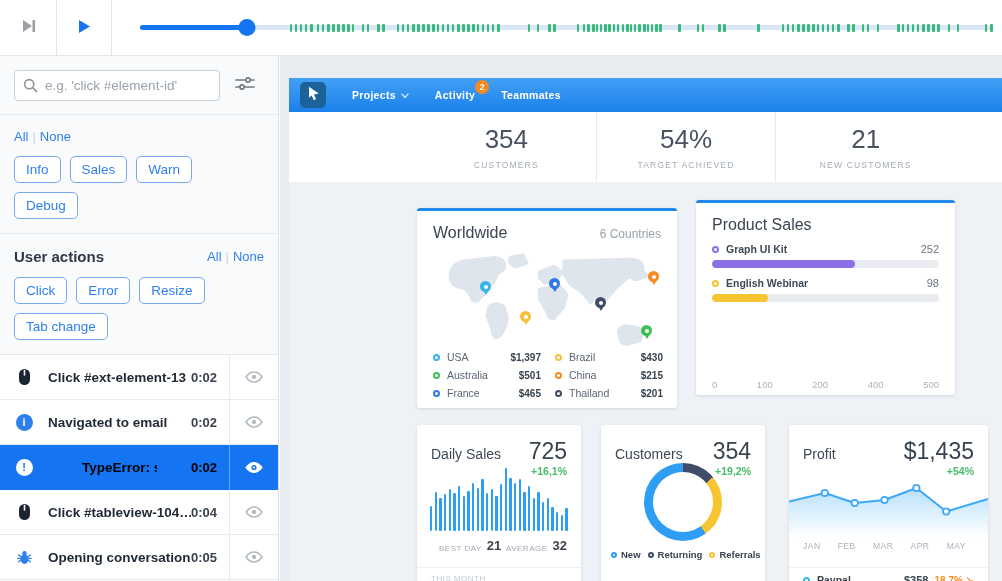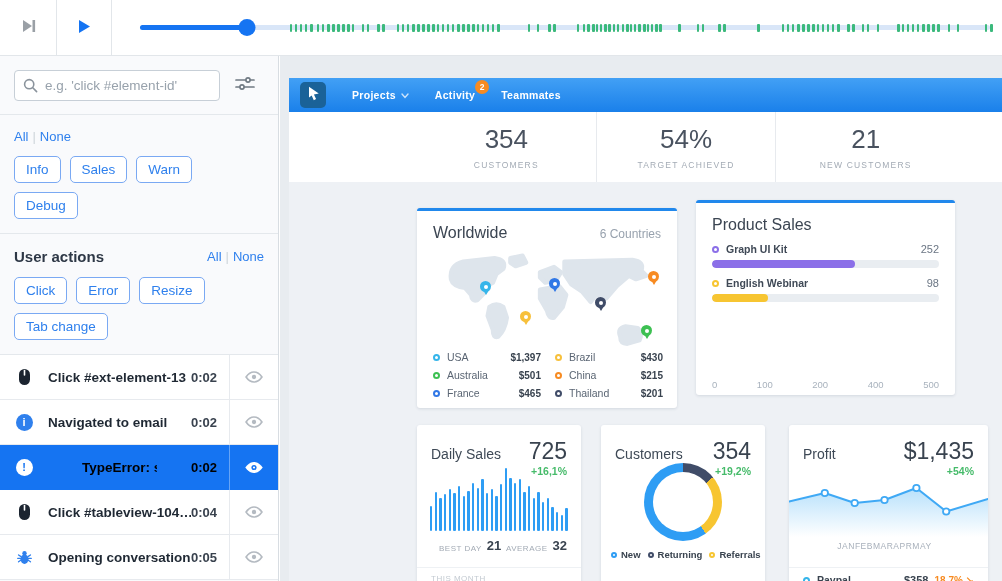--- a/index.html
+++ b/index.html
@@ -106,21 +106,21 @@
   .card-divider { position:absolute; left:0; right:0; top:142px; border-top:1px solid #eef1f4; }
   .card-footer { position:absolute; left:14px; right:14px; top:149px; display:flex; align-items:center; }
   .footer-faint { font-size:8px; letter-spacing:.5px; color:#c3cad1; }
   .donut { position:absolute; left:43px; top:38px; width:78px; height:78px; border-radius:50%; }
   .donut::after { content:''; position:absolute; left:9px; top:9px; width:60px; height:60px; border-radius:50%; background:#fff; }
   .donut-legend { position:absolute; left:10px; right:6px; top:124px; display:flex; align-items:flex-start; }
   .dl-item { display:flex; align-items:center; margin-right:7px; }
   .dl-item .ring { width:6px; height:6px; }
   .dl-name { font-size:9.5px; font-weight:700; color:#39434f; margin-left:4px; }
   .profit-chart { position:absolute; left:0; right:0; top:48px; height:64px; }
-  .months { position:absolute; left:14px; right:22px; top:116px; display:flex; justify-content:center; font-size:8.5px; letter-spacing:.5px; color:#a8b0bb; }
+  .months { position:absolute; left:14px; right:22px; top:116px; display:flex; justify-content:space-between; font-size:8.5px; letter-spacing:.5px; color:#a8b0bb; }
   .pay-name { font-size:10.5px; font-weight:700; color:#39434f; margin-left:7px; flex:1; }
   .pay-val { font-size:11px; font-weight:700; color:#39434f; margin-right:6px; }
   .pay-delta { font-size:10px; font-weight:700; color:#f78b22; }
 </style>
 </head>
 <body>
 
 <div class="page">
 
   <div class="player-bar">

